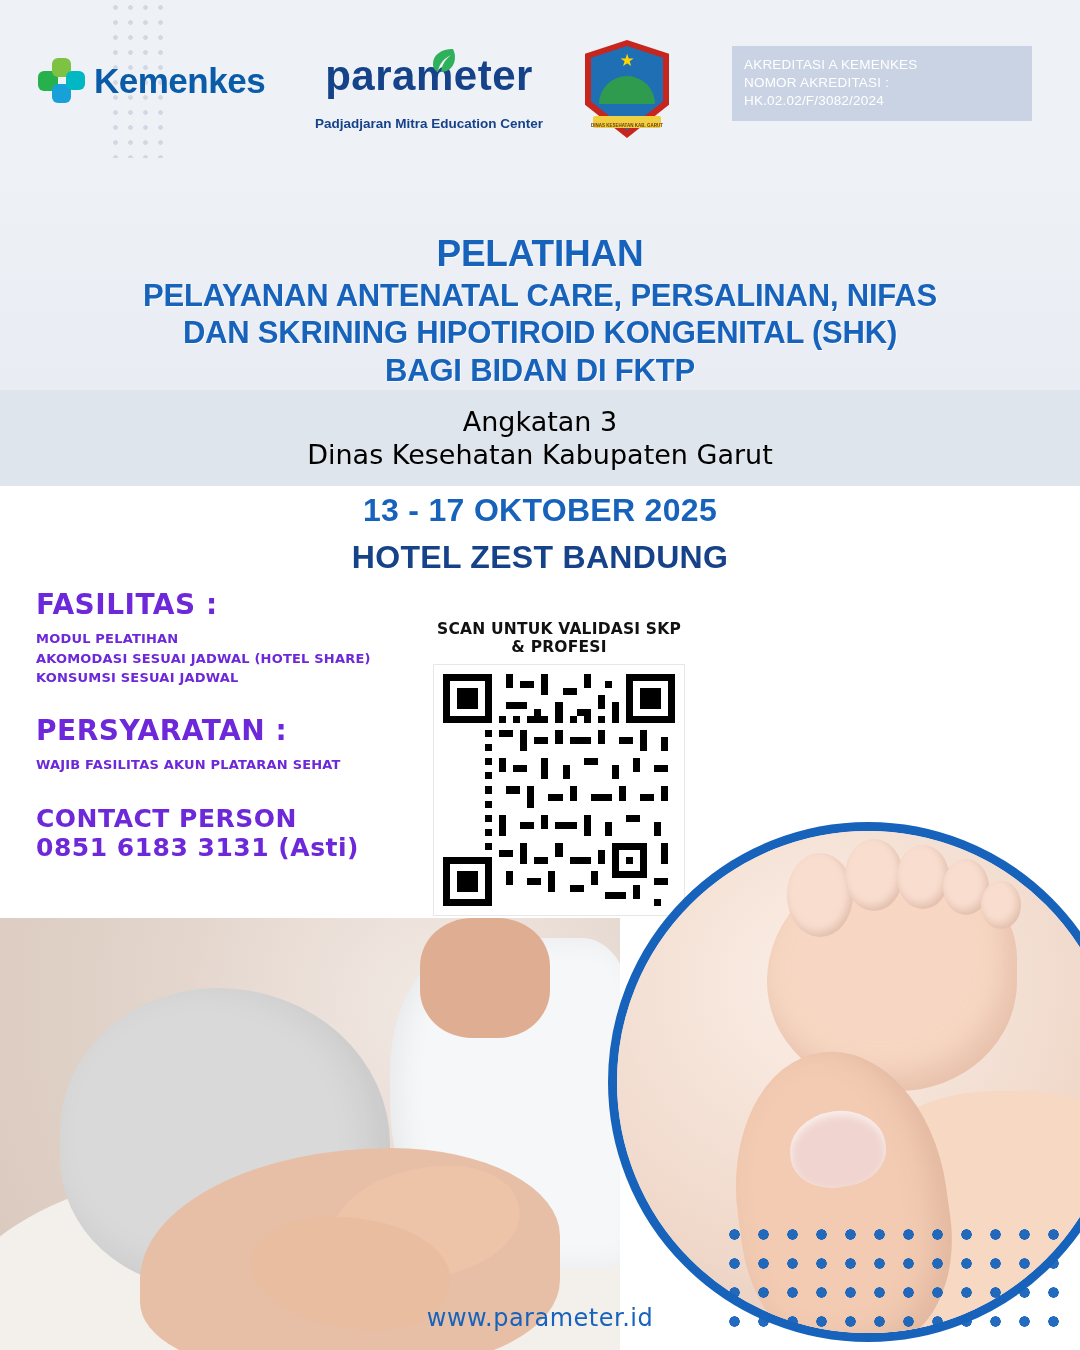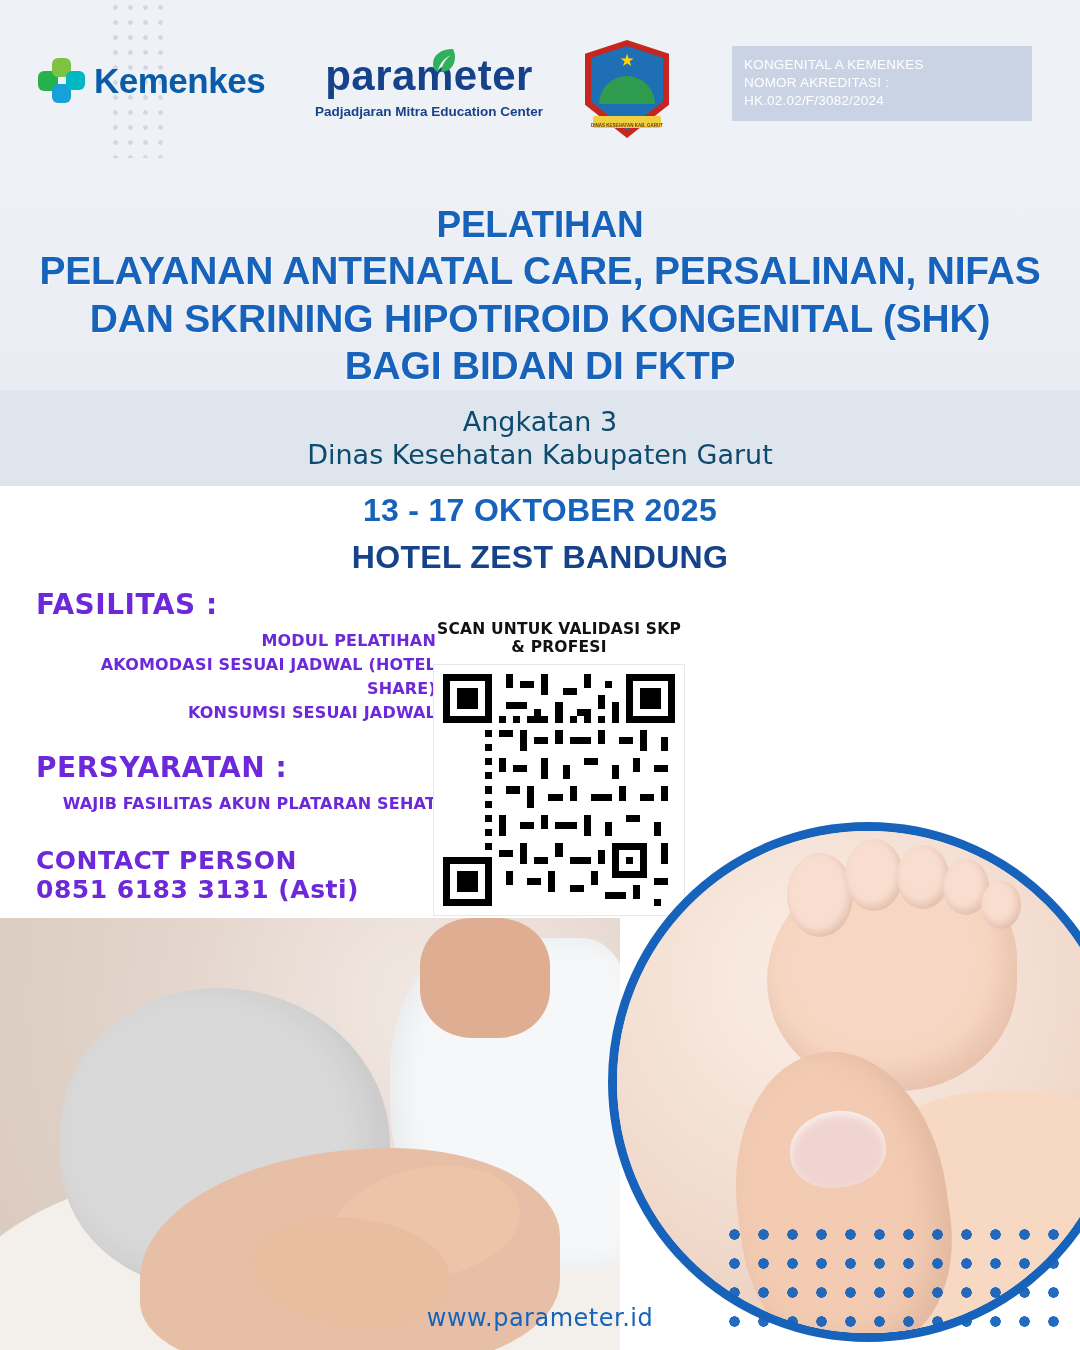--- a/index.html
+++ b/index.html
@@ -50,21 +50,21 @@
     position: absolute; left: 315px; top: 52px; text-align: center;
   }
   .parameter-word {
     font-size: 42px; font-weight: bold; color: #16428a; letter-spacing: .5px;
     position: relative; display: inline-block;
   }
   .param-leaf {
     position: absolute; left: 112px; top: -6px; width: 30px; height: 30px;
   }
   .parameter-sub {
-    font-size: 13.5px; color: #16428a; font-weight: bold; margin-top: 4px;
+    font-size: 13.5px; color: #16428a; font-weight: bold; margin-top: 16px;
   }
 
   .garut-logo {
     position: absolute; left: 585px; top: 40px; width: 84px; height: 98px;
   }
   .shield {
     position: absolute; inset: 0;
     background: #c6261e;
     clip-path: polygon(50% 0%, 100% 14%, 100% 66%, 50% 100%, 0% 66%, 0% 14%);
   }
@@ -99,38 +99,38 @@
 
   
   .title-band {
     position: absolute; top: 158px; left: 0; width: 1080px; height: 232px;
     background: linear-gradient(180deg, #eef1f6 0%, #e9edf3 100%);
     display: flex; flex-direction: column; align-items: center; justify-content: flex-end;
   }
   .title-band .line {
     color: #1763bb;
     font-weight: bold;
-    font-size: 39px;
+    font-size: 31px;
     line-height: 1.22;
     text-align: center;
     letter-spacing: -0.2px;
     text-shadow: 1px 1px 0 rgba(255,255,255,.75);
   }
   .title-band .line.l1 { font-size: 37px; }
 
   
   .sub-band {
     position: absolute; top: 390px; left: 0; width: 1080px; height: 96px;
     background: #dfe5ec;
     display: flex; flex-direction: column; align-items: center; justify-content: center;
     gap: 2px;
   }
   .sub-band div {
     font-family: "DejaVu Sans", sans-serif;
-    font-size: 27px; color: #0c4a6e; font-weight: 400;
+    font-size: 27px; color: #000000; font-weight: 400;
   }
 
   
   .date-block {
     position: absolute; top: 492px; left: 0; width: 1080px;
     text-align: center;
   }
   .date-main {
     font-size: 32px; font-weight: bold; color: #1763bb; letter-spacing: .3px;
   }
@@ -142,21 +142,21 @@
   .info {
     position: absolute; left: 36px; top: 588px; width: 400px;
     color: #6d28d9;
   }
   .info h3 {
     font-family: "DejaVu Sans", sans-serif;
     font-size: 28px; font-weight: bold; letter-spacing: .5px;
   }
   .info p {
     font-family: "DejaVu Sans", sans-serif;
-    font-size: 16px; font-weight: bold; line-height: 1.5; letter-spacing: .2px; text-align: right;
+    font-size: 13px; font-weight: bold; line-height: 1.5; letter-spacing: .2px;
   }
   .gap-1 { height: 8px; }
   .gap-2 { height: 26px; }
   .gap-3 { height: 30px; }
 
   
   .qr-wrap { position: absolute; left: 434px; top: 620px; width: 250px; }
   .qr-caption {
     font-family: "DejaVu Sans", sans-serif;
     font-size: 15.5px; font-weight: bold; color: #111; text-align: center; letter-spacing: .2px;
@@ -294,21 +294,21 @@
     <div class="garut-logo">
       <div class="shield"></div>
       <div class="shield-inner"></div>
       <div class="shield-star">★</div>
       <div class="shield-hill"></div>
       <div class="shield-base"></div>
       <div class="shield-caption">DINAS KESEHATAN KAB. GARUT</div>
     </div>
 
     <div class="akreditasi-box">
-      <div>KONGENITAL A KEMENKES</div>
+      <div>AKREDITASI A KEMENKES</div>
       <div>NOMOR AKREDITASI : HK.02.02/F/3082/2024</div>
     </div>
   </div>
 
   <div class="title-band">
     <div class="line l1">PELATIHAN</div>
     <div class="line">PELAYANAN ANTENATAL CARE, PERSALINAN, NIFAS</div>
     <div class="line">DAN SKRINING HIPOTIROID KONGENITAL (SHK)</div>
     <div class="line">BAGI BIDAN DI FKTP</div>
   </div>

